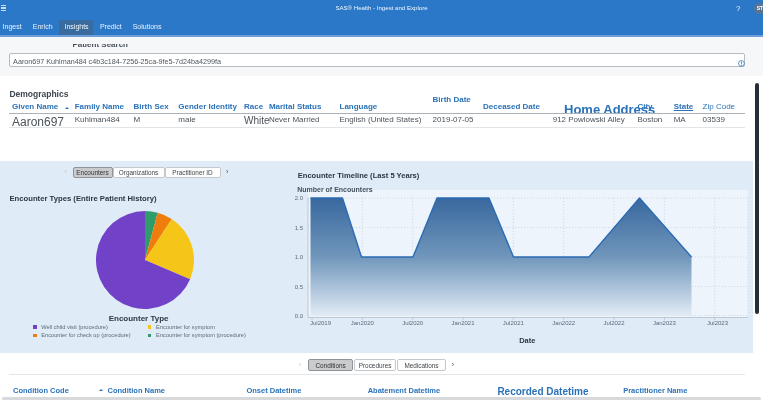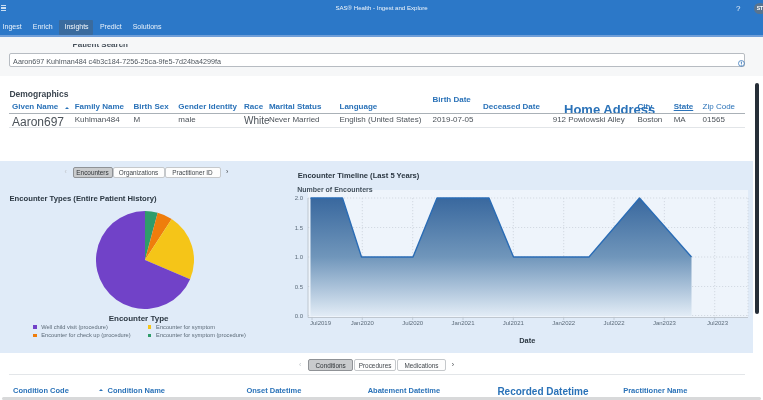--- a/index.html
+++ b/index.html
@@ -67,21 +67,21 @@
 <div class="abs" style="top:115.3px;font-size:8px;color:#4c535a;white-space:nowrap;left:74.7px;">Kuhlman484</div>
 <div class="abs" style="top:115.3px;font-size:8px;color:#4c535a;white-space:nowrap;left:133.5px;">M</div>
 <div class="abs" style="top:115.3px;font-size:8px;color:#4c535a;white-space:nowrap;left:178.3px;">male</div>
 <div class="abs" style="top:115.3px;font-size:10px;color:#4c535a;white-space:nowrap;left:244px;">White</div>
 <div class="abs" style="top:115.3px;font-size:8px;color:#4c535a;white-space:nowrap;left:268.9px;">Never Married</div>
 <div class="abs" style="top:115.3px;font-size:8px;color:#4c535a;white-space:nowrap;left:339.5px;">English (United States)</div>
 <div class="abs" style="top:115.3px;font-size:8px;color:#4c535a;white-space:nowrap;left:432.6px;">2019-07-05</div>
 <div class="abs" style="top:115.3px;font-size:8px;color:#4c535a;white-space:nowrap;left:552.7px;">912 Powlowski Alley</div>
 <div class="abs" style="top:115.3px;font-size:8px;color:#4c535a;white-space:nowrap;left:637.4px;">Boston</div>
 <div class="abs" style="top:115.3px;font-size:8px;color:#4c535a;white-space:nowrap;left:673.7px;">MA</div>
-<div class="abs" style="top:115.3px;font-size:8px;color:#4c535a;white-space:nowrap;left:702.6px;">01565</div>
+<div class="abs" style="top:115.3px;font-size:8px;color:#4c535a;white-space:nowrap;left:702.6px;">03539</div>
 
 <div class="abs" style="left:8.8px;top:127.2px;width:736.5px;height:0.7px;background:#e2e5e8;"></div>
 
 <div class="abs" style="left:0;top:160.5px;width:753px;height:192.5px;background:#e0ebf8;"></div>
 
 <div class="abs" style="left:64.5px;top:168px;font-size:7px;color:#c0c5ca;">‹</div>
 <div class="abs" style="left:72.5px;top:166.5px;width:40px;height:11.5px;background:#c9cbcd;border:0.7px solid #8f9296;border-radius:2px;box-sizing:border-box;"></div>
 <div class="abs" style="left:112.5px;top:166.5px;width:52px;height:11.5px;background:#fdfdfd;border:0.7px solid #c5c8cb;border-radius:2px;box-sizing:border-box;"></div>
 <div class="abs" style="left:164.5px;top:166.5px;width:56px;height:11.5px;background:#fdfdfd;border:0.7px solid #c5c8cb;border-radius:2px;box-sizing:border-box;"></div>
 <div class="abs" style="left:72.5px;top:169.2px;width:40px;text-align:center;font-size:6.4px;color:#2f3337;">Encounters</div>

